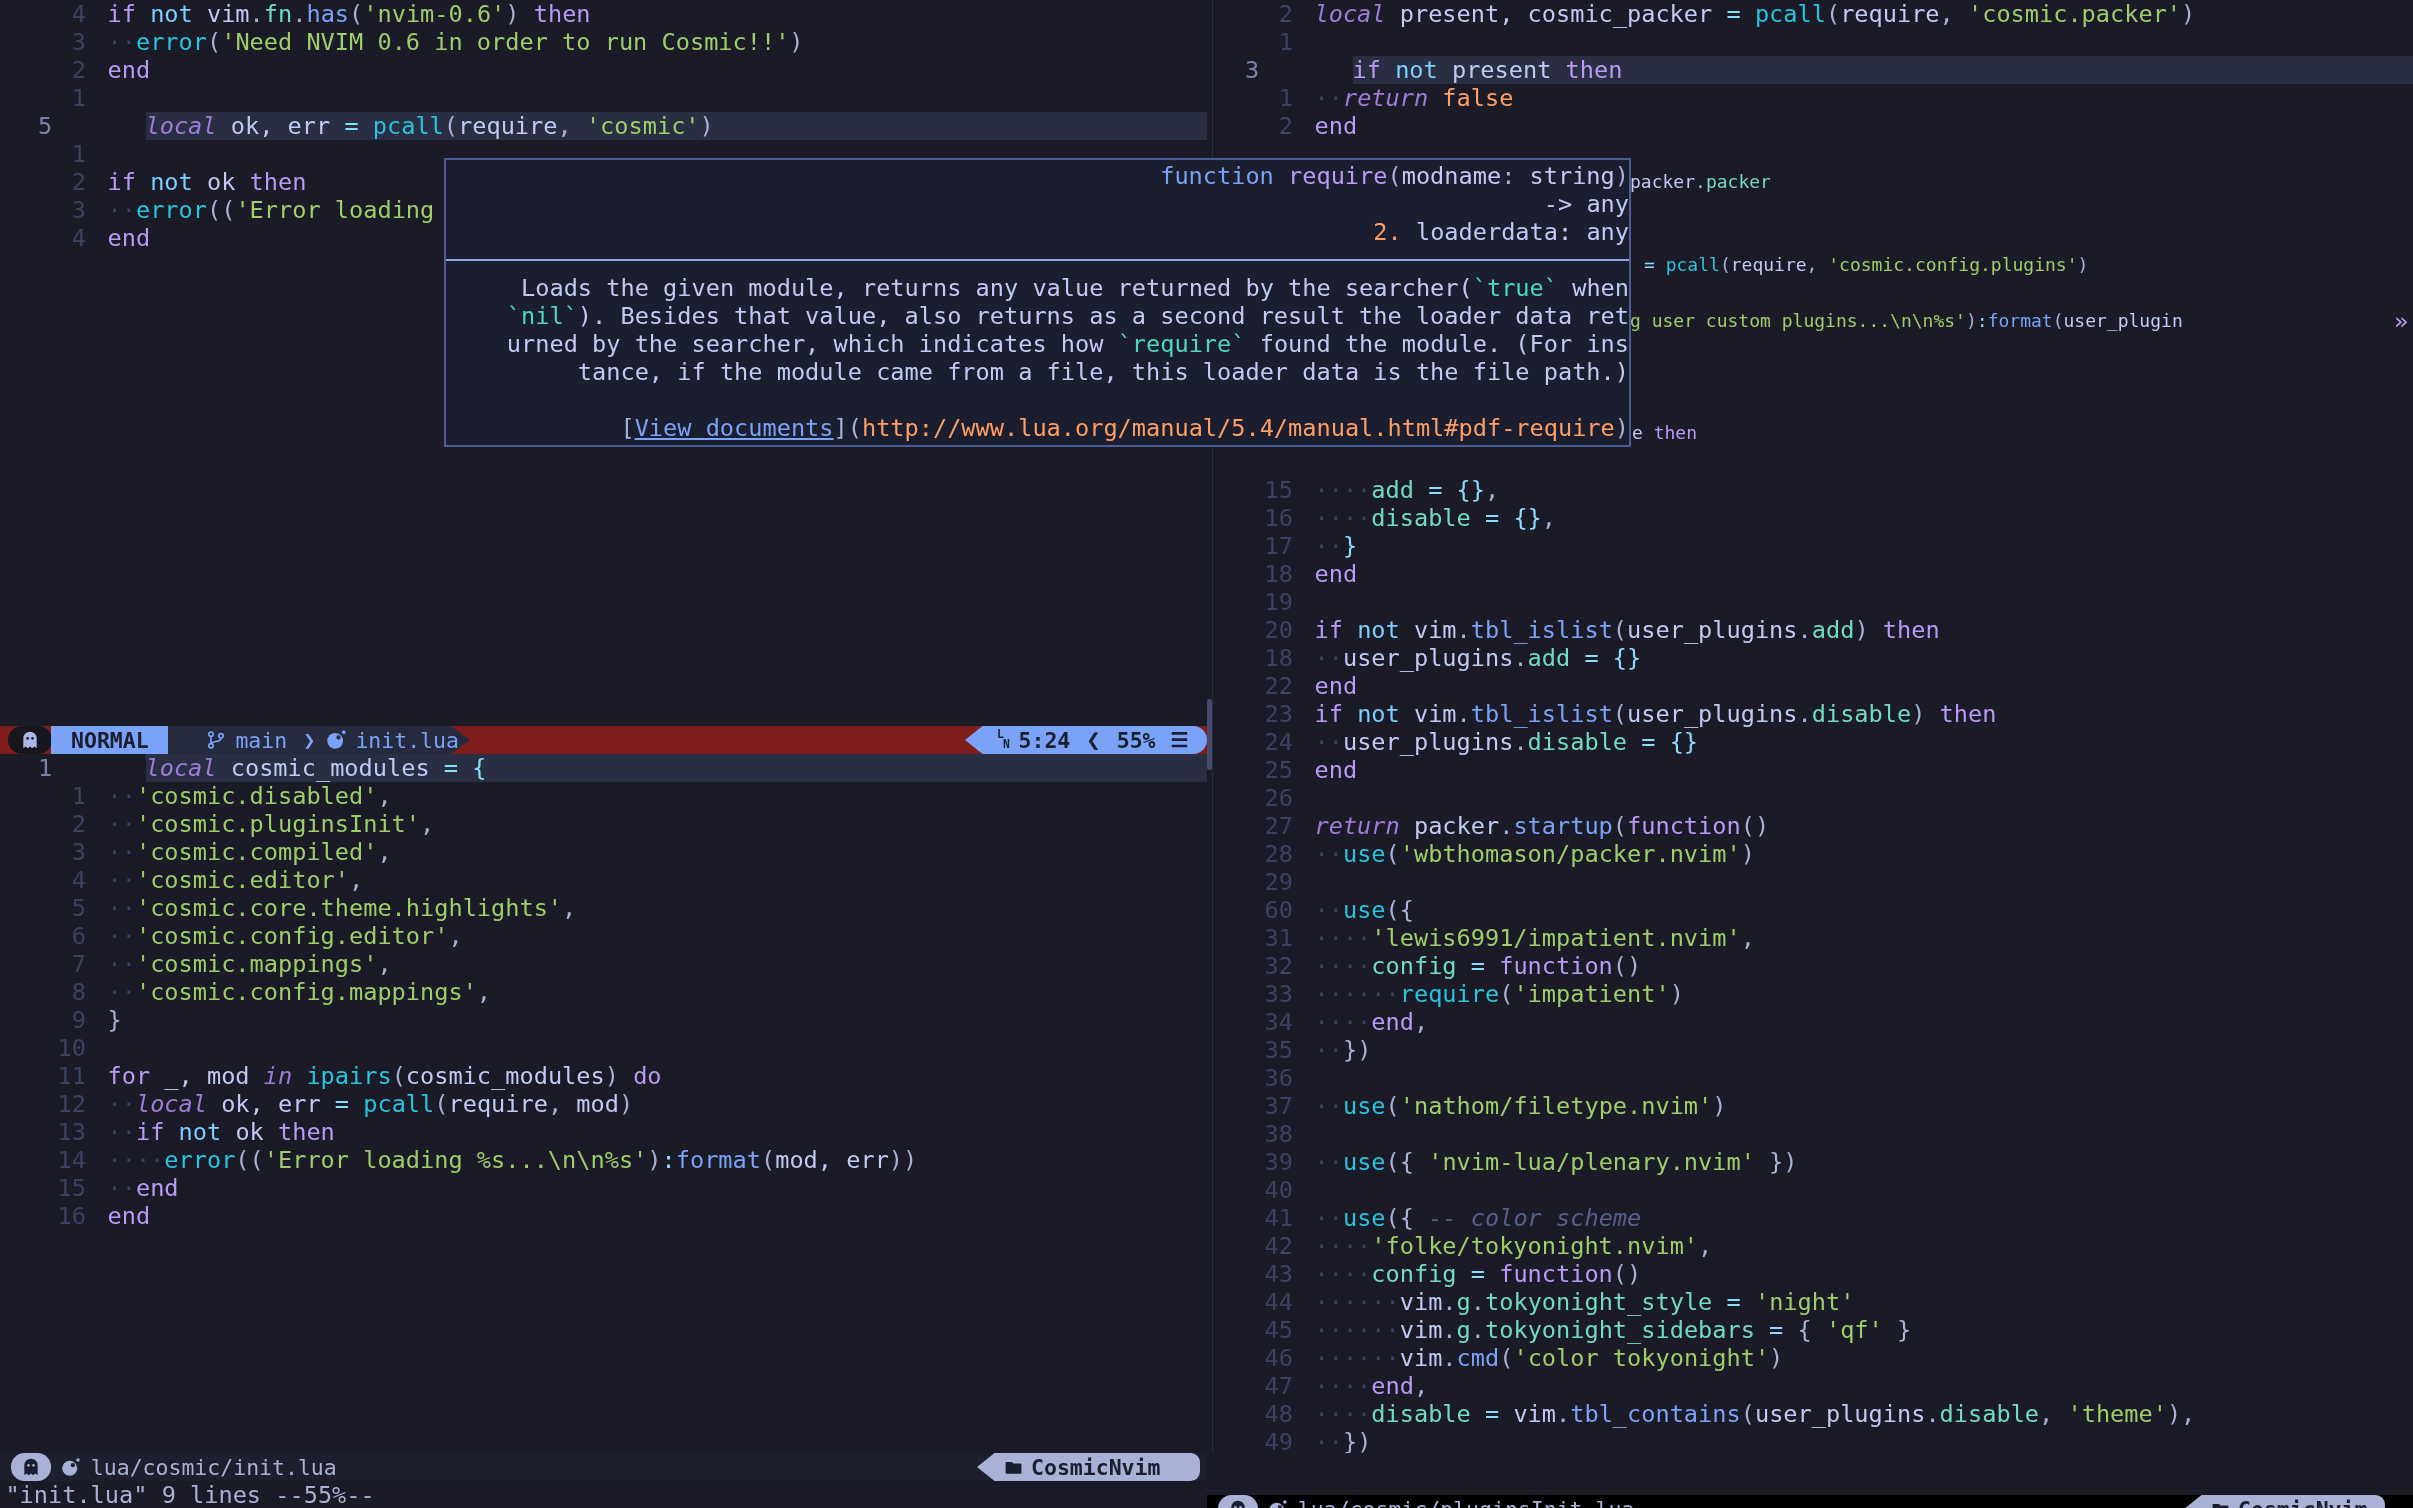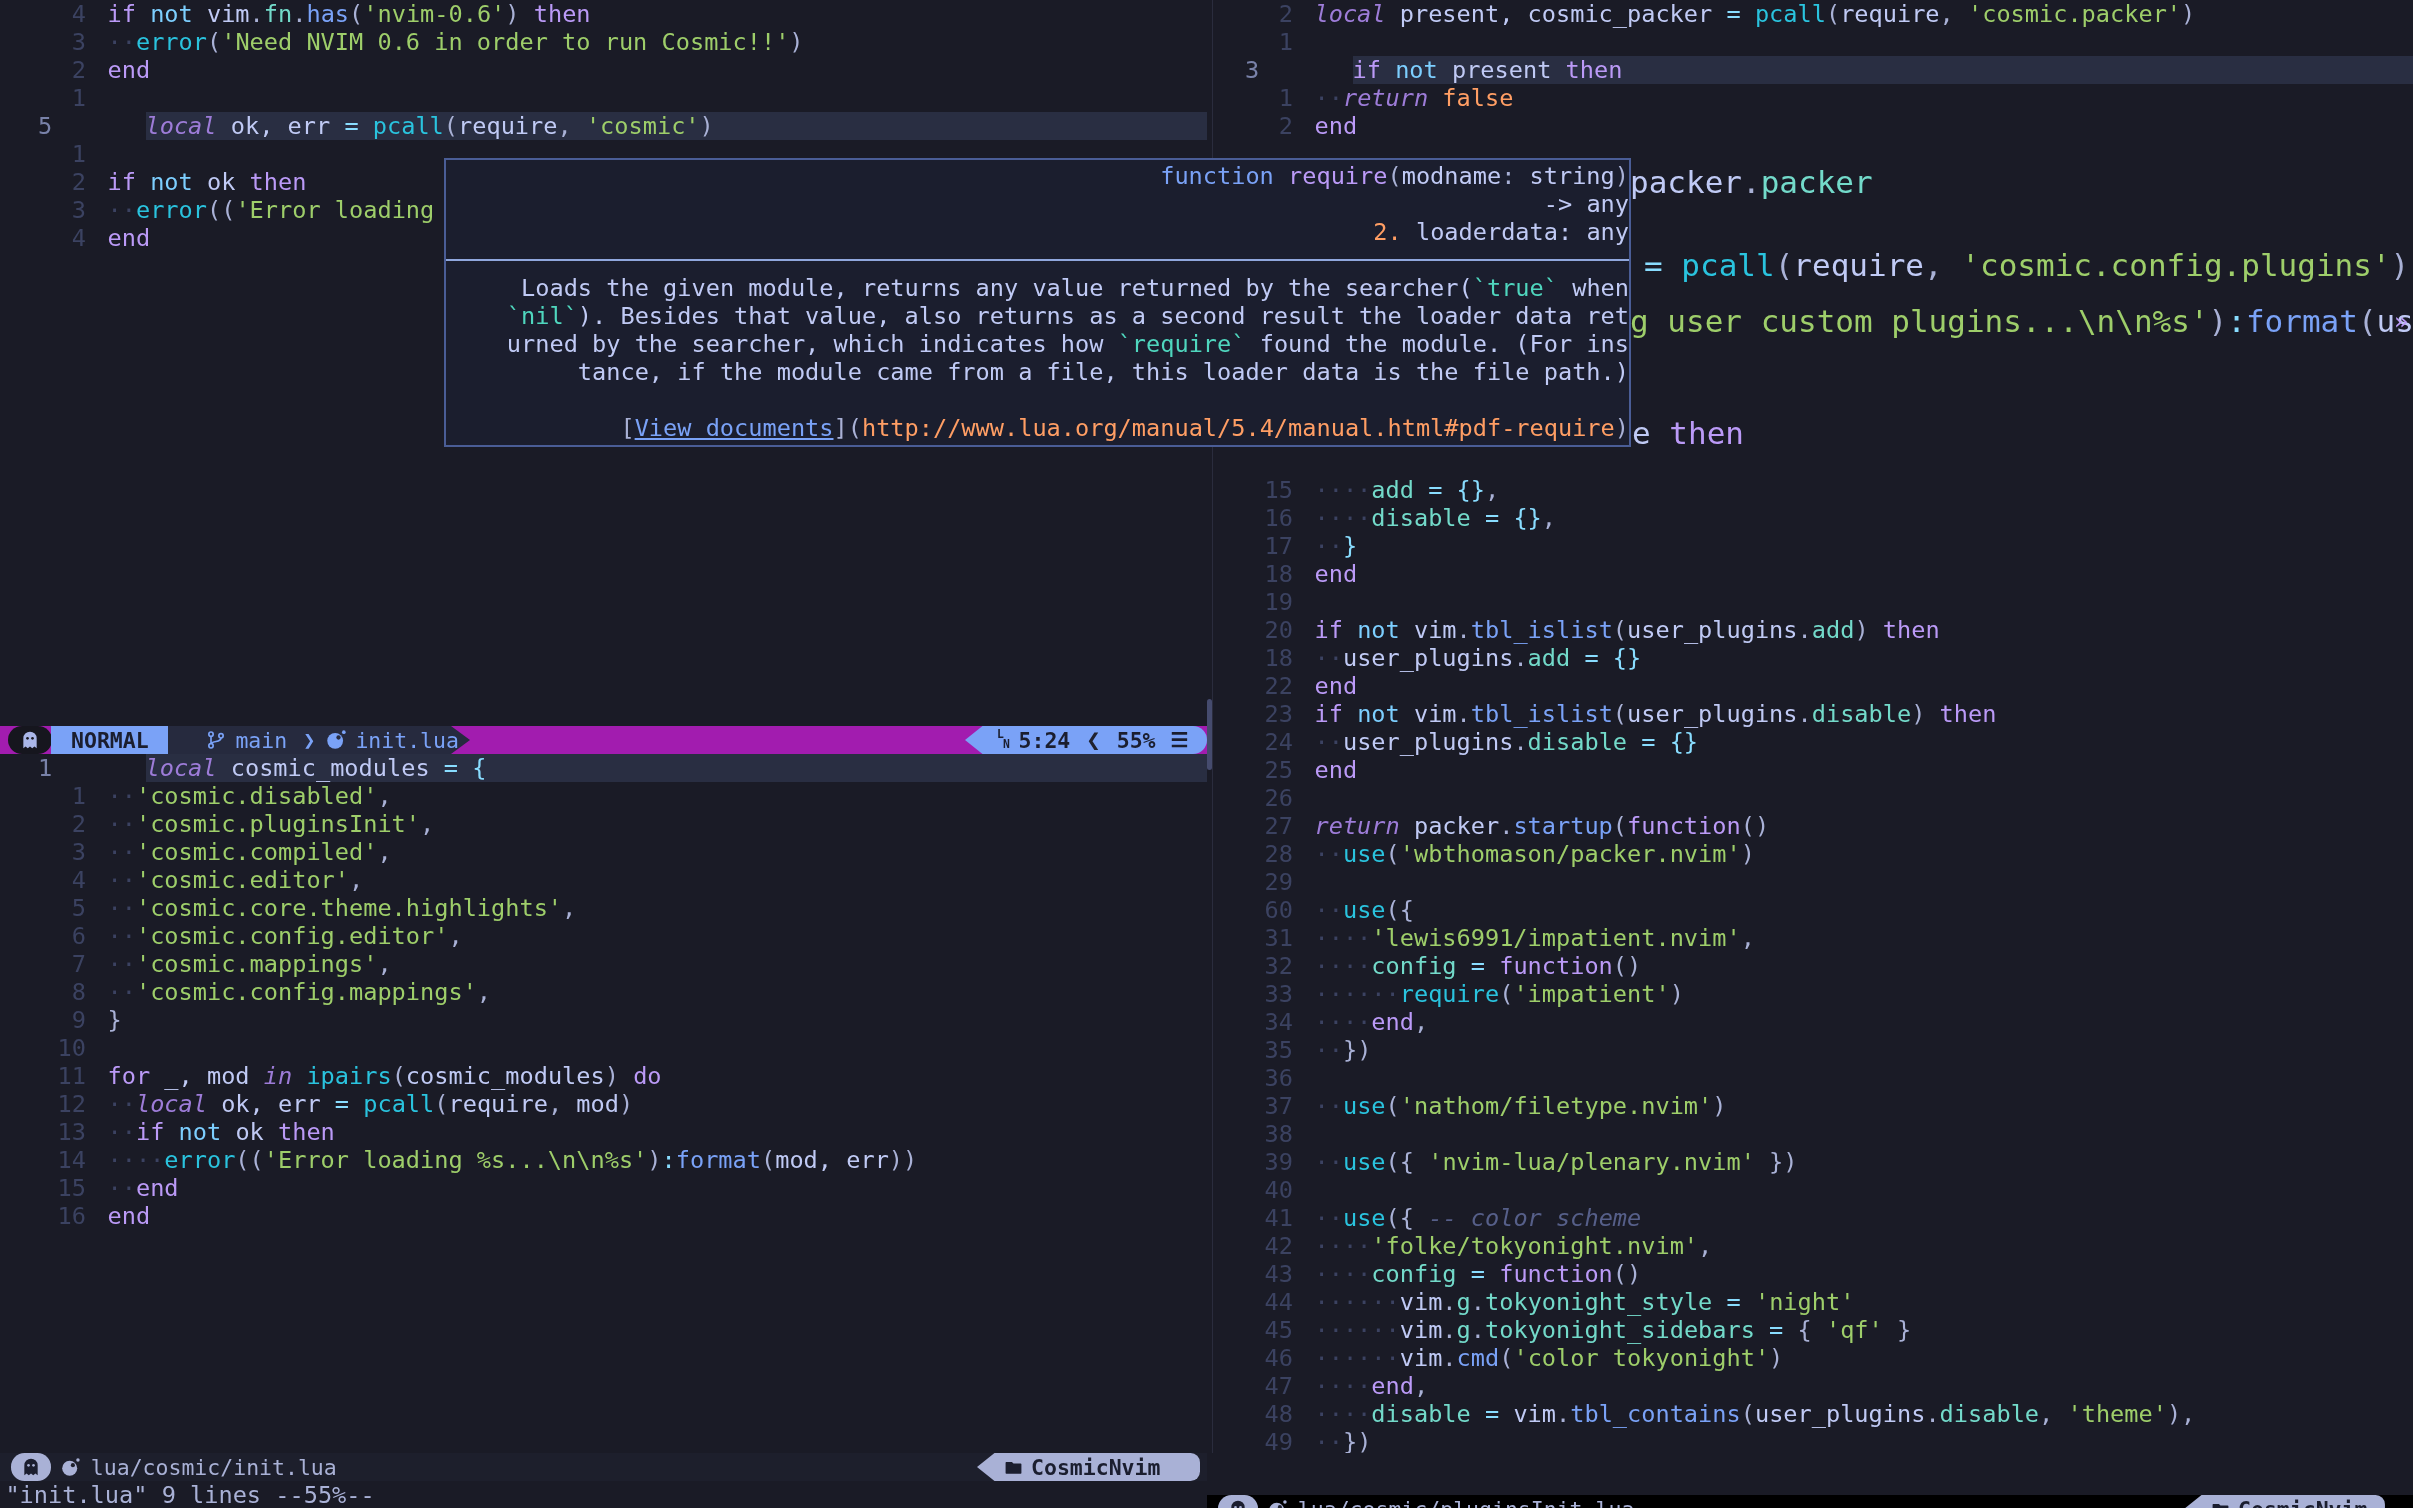--- a/index.html
+++ b/index.html
@@ -42,26 +42,26 @@
   #win-separator{position:absolute;left:1212px;top:0;width:1.3px;height:1453px;background:#2a2c3d;}
   #scroll-thumb{position:absolute;left:1207px;top:699px;width:4.7px;height:71px;background:#454b6e;border-radius:2.7px;}
 
   
   #popup{position:absolute;left:444px;top:158px;width:1187px;background:#1b1e2e;
     border:2px solid #4a5d96;box-sizing:border-box;padding:2px 0 3.4px 8px;z-index:50;}
   #popup .prow{height:28px;line-height:28px;font-size:23.6px;white-space:pre;position:relative;text-align:right;}
   #popup .sep-row div{position:absolute;left:-8px;right:0;top:12.8px;height:2px;background:#90a7dd;}
 
   
-  .frag{position:absolute;height:28px;line-height:28px;font-size:31px;white-space:pre;z-index:5;}
+  .frag{position:absolute;height:28px;line-height:28px;font-size:18px;white-space:pre;z-index:5;}
   #wrap-marker{position:absolute;left:2394px;top:307px;height:28px;line-height:28px;
     font-size:23.6px;color:#bb9af7;z-index:5;}
 
   
-  .sl{position:absolute;height:28px;background:#a21caf;font-size:21.5px;}
+  .sl{position:absolute;height:28px;background:#7f1d1d;font-size:21.5px;}
   #sl-top{left:0;top:726px;width:1207px;}
   #sl-bot-left{left:0;top:1453px;width:1207px;background:#1d1f2c;}
   #sl-bot-right{left:1207px;top:1495px;width:1207px;background:#000000;}
   .sl *{box-sizing:border-box;}
   .abs{position:absolute;top:0;height:28px;display:flex;align-items:center;}
 
   .pill-dark{left:8px;width:44px;background:#16161e;border-radius:14px;justify-content:center;}
   .seg-mode{left:51px;width:135px;background:#7aa2f7;color:#1b1e2f;font-weight:700;
     padding-left:20px;clip-path:polygon(0 0,calc(100% - 17.5px) 0,100% 50%,calc(100% - 17.5px) 100%,0 100%);}
   .group-left{left:168px;width:302px;background:#262a3e;padding-left:38px;gap:9.4px;

